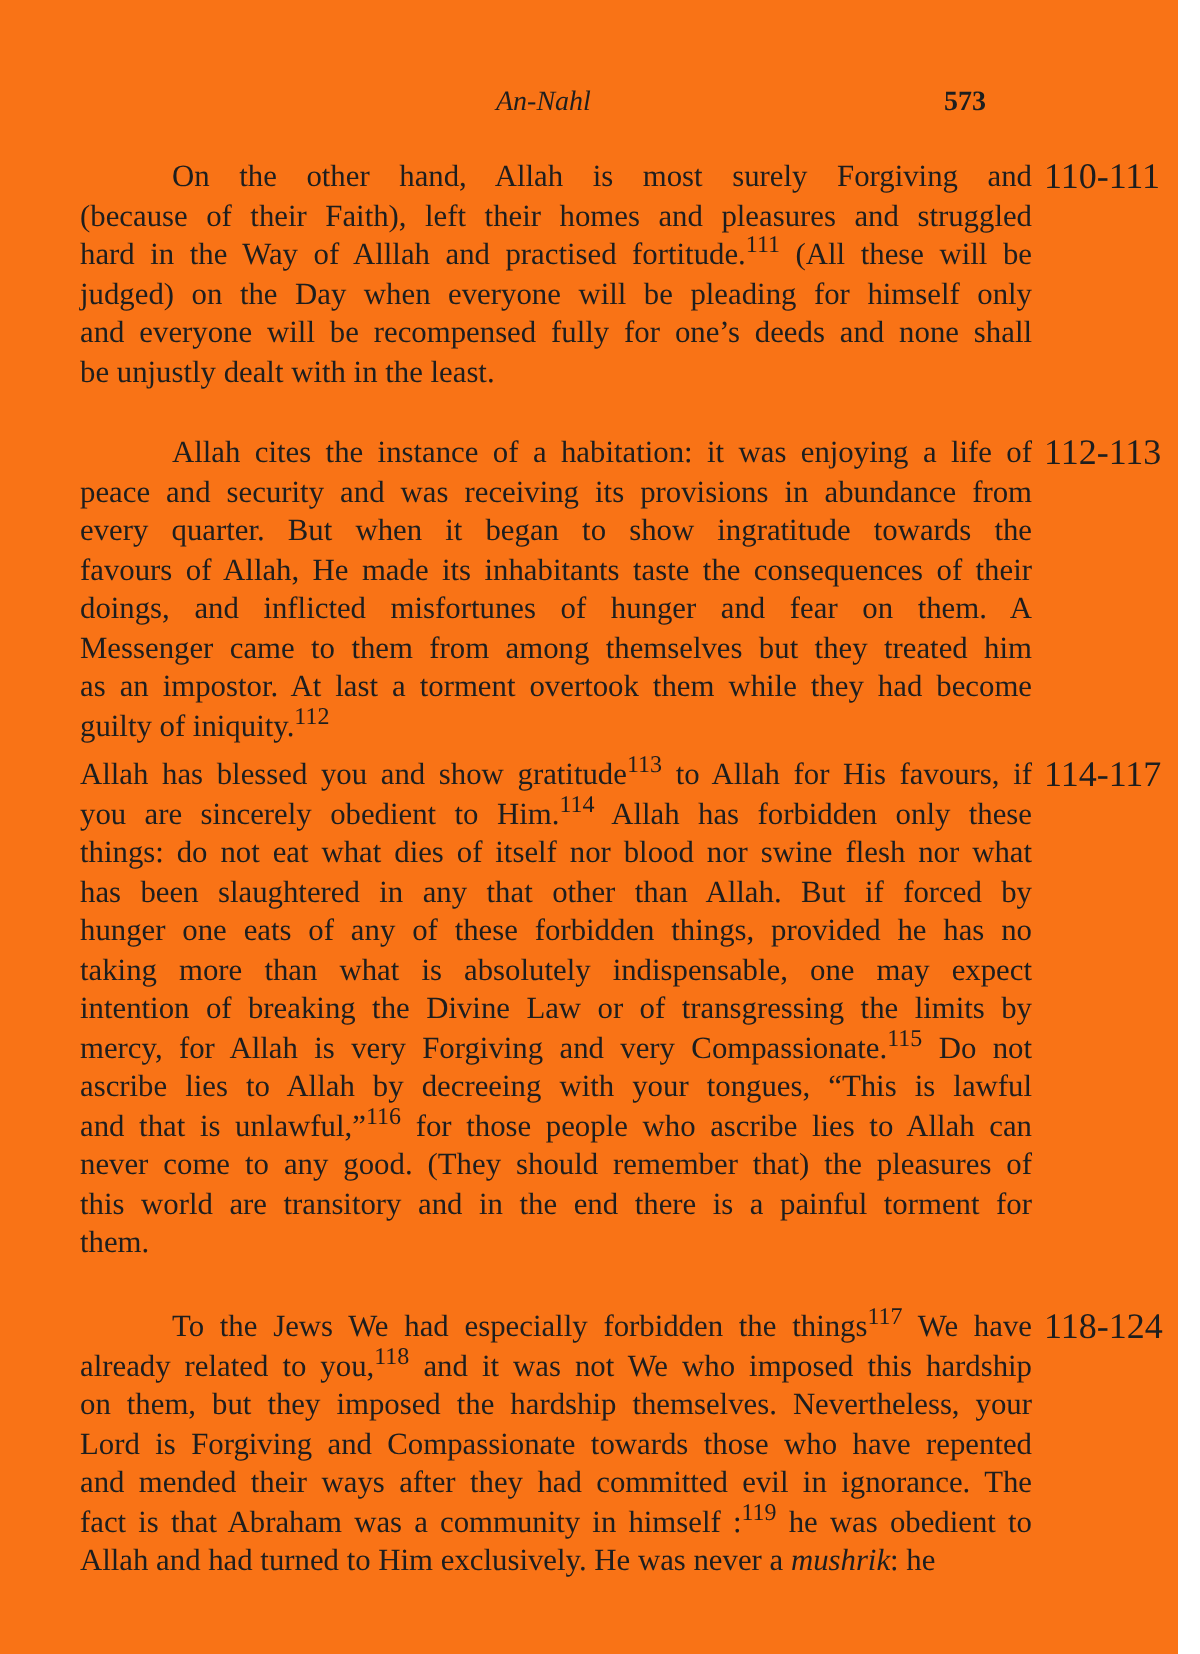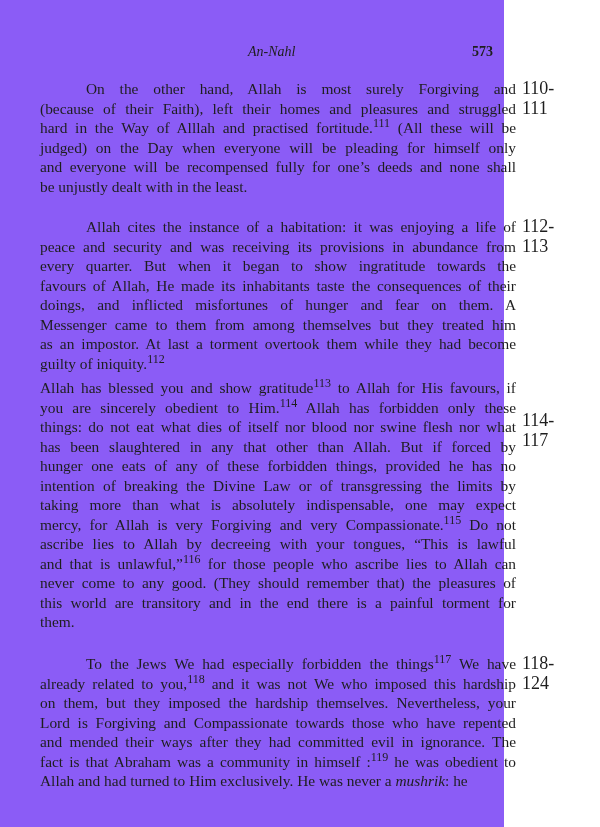--- a/index.html
+++ b/index.html
@@ -1,21 +1,21 @@
 <!DOCTYPE html>
 <html><head>
   <meta charset="utf-8">
   <style>
     html, body { margin: 0; padding: 0; background: #ffffff; }
     body {
       width: 600px; height: 827px; overflow: hidden; position: relative;
       font-family: "Liberation Serif", "DejaVu Serif", serif;
       color: #1e1e1e;
     }
-    .page { position: absolute; left: 0; top: 0; width: 504px; height: 827px; background: #8b5cf6; }
+    .page { position: absolute; left: 0; top: 0; width: 589px; height: 827px; background: #f97316; }
     .header { position: absolute; top: 44px; left: 0; width: 600px; height: 20px; }
     .running-title { position: absolute; left: 248px; top: 0; font-style: italic; font-size: 14px; }
     .page-number { position: absolute; left: 472px; top: 0; font-weight: bold; font-size: 14px; }
     .para { position: absolute; left: 40px; width: 476px; }
     .line {
       display: block; height: 19.5px; line-height: 19.5px; font-size: 15.4px;
       text-align: justify; text-align-last: justify; white-space: nowrap; overflow: visible;
     }
     .line.last { text-align-last: left; }
     .line.first { text-indent: 46px; }
@@ -53,30 +53,30 @@
       <span class="line last">guilty of iniquity.<sup>112</sup></span>
     </div>
   <span class="verse-ref" style="top:217px;">112-113</span>
 
   <div class="para" id="p2" style="top:378px;">
       <span class="line">Allah has blessed you and show gratitude<sup>113</sup> to Allah for His favours, if</span>
       <span class="line">you are sincerely obedient to Him.<sup>114</sup> Allah has forbidden only these</span>
       <span class="line">things: do not eat what dies of itself nor blood nor swine flesh nor what</span>
       <span class="line">has been slaughtered in any that other than Allah. But if forced by</span>
       <span class="line">hunger one eats of any of these forbidden things, provided he has no</span>
+      <span class="line">taking more than what is absolutely indispensable, one may expect</span>
       <span class="line">intention of breaking the Divine Law or of transgressing the limits by</span>
-      <span class="line">taking more than what is absolutely indispensable, one may expect</span>
       <span class="line">mercy, for Allah is very Forgiving and very Compassionate.<sup>115</sup> Do not</span>
       <span class="line">ascribe lies to Allah by decreeing with your tongues, “This is lawful</span>
       <span class="line">and that is unlawful,”<sup>116</sup> for those people who ascribe lies to Allah can</span>
       <span class="line">never come to any good. (They should remember that) the pleasures of</span>
       <span class="line">this world are transitory and in the end there is a painful torment for</span>
       <span class="line last">them.</span>
     </div>
-  <span class="verse-ref" style="top:378px;margin-top:33px;">114-117</span>
+  <span class="verse-ref" style="top:378px;">114-117</span>
 
   <div class="para" id="p3" style="top:654px;">
       <span class="line first">To the Jews We had especially forbidden the things<sup>117</sup> We have</span>
       <span class="line">already related to you,<sup>118</sup> and it was not We who imposed this hardship</span>
       <span class="line">on them, but they imposed the hardship themselves. Nevertheless, your</span>
       <span class="line">Lord is Forgiving and Compassionate towards those who have repented</span>
       <span class="line">and mended their ways after they had committed evil in ignorance. The</span>
       <span class="line">fact is that Abraham was a community in himself :<sup>119</sup> he was obedient to</span>
       <span class="line last">Allah and had turned to Him exclusively. He was never a <em>mushrik</em>: he</span>
     </div>

